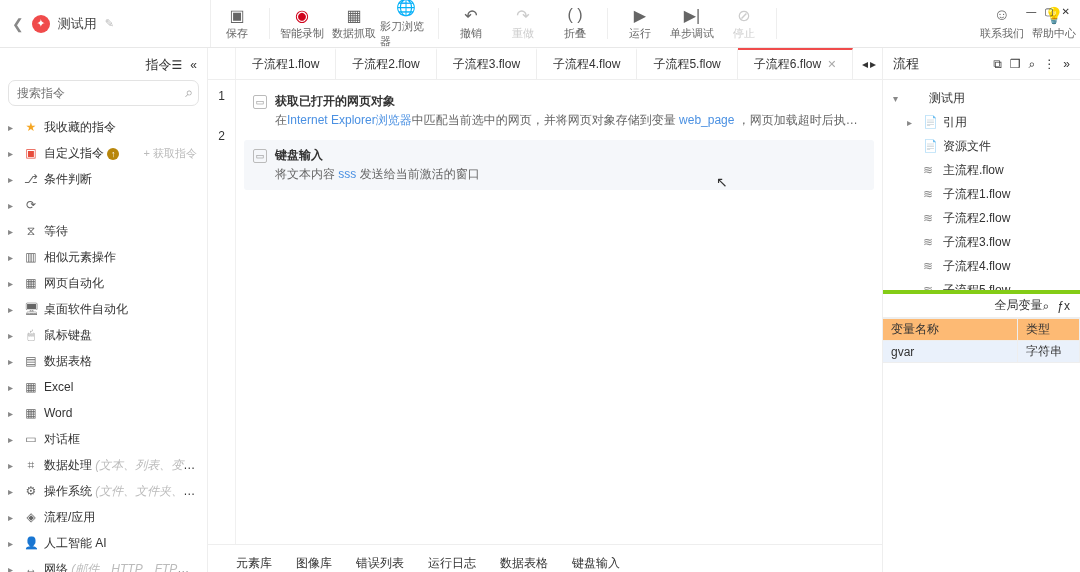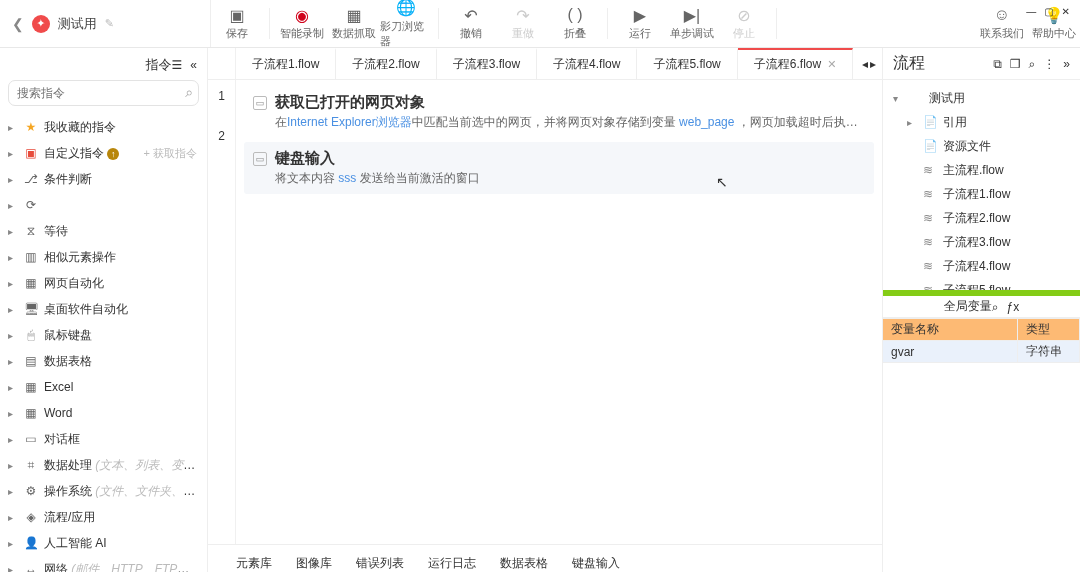--- a/index.html
+++ b/index.html
@@ -47,35 +47,35 @@
 .tab .x{color:#aaa;font-size:11px}
 .tab-nav{display:flex;align-items:center;gap:2px;padding:0 6px;color:#aaa}
 .editor-row{flex:1;display:flex;overflow:hidden}
 .gutter{width:28px;border-right:1px solid #f0f0f0;padding-top:6px;color:#bbb;text-align:center}
 .gutter div{height:40px;line-height:20px}
 .steps{flex:1;padding:6px 8px;overflow:auto}
 .step{border:1px solid transparent;border-radius:3px;padding:6px 8px;margin-bottom:4px}
 .step.active{background:#f5f7fa}
 .step-h{display:flex;align-items:center;gap:8px}
 .step-ico{width:14px;height:14px;border:1px solid #bbb;border-radius:2px;display:flex;align-items:center;justify-content:center;font-size:9px;color:#888}
-.step-title{font-size:15px;font-weight:600}
+.step-title{font-size:12px;font-weight:600}
 .step-desc{margin-left:22px;margin-top:2px;color:#666;white-space:nowrap;overflow:hidden;text-overflow:ellipsis}
 .lk{color:#4a90e2}
 .lk-red{color:#e74c3c}
 .btm-tabs{height:28px;border-top:1px solid #eee;display:flex;align-items:flex-end;gap:24px;padding:0 28px;color:#666}
 .btm-tabs span{cursor:pointer}
 .rightpane{width:198px;border-left:1px solid #eee;display:flex;flex-direction:column}
 .rp-hdr{height:32px;display:flex;align-items:center;justify-content:space-between;padding:0 10px;border-bottom:1px solid #eee}
-.rp-hdr-title{font-size:16px}
+.rp-hdr-title{font-size:13px}
 .rp-icos{display:flex;gap:8px;color:#999}
 .proc-tree{padding:6px 4px;flex:0 0 auto;max-height:210px;overflow:auto}
 .pt-item{display:flex;align-items:center;gap:6px;height:24px;padding:0 6px;cursor:pointer}
 .pt-caret{width:10px;color:#888;font-size:10px}
 .pt-ico{width:14px;color:#888}
-.gv-hdr{height:28px;border-top:6px solid #84cc16;border-bottom:1px solid #eee;display:flex;align-items:center;justify-content:center;padding:0 10px}
+.gv-hdr{height:28px;border-top:4px solid #84cc16;border-bottom:1px solid #eee;display:flex;align-items:center;justify-content:flex-end;padding:0 10px}
 .gv-icos{display:flex;gap:8px;color:#999}
 .gv-table{flex:1;display:flex;flex-direction:column;border-top:1px solid #eee}
 .gv-row{display:flex;height:22px}
 .gv-row.hdr{background:#fdba74;color:#888}
 .gv-row.sel{background:#eaf1fb}
 .gv-cell{padding:0 8px;display:flex;align-items:center;border-right:1px solid #eee;border-bottom:1px solid #eee}
 .gv-c1{flex:1}
 .gv-c2{width:62px}
 .cursor-ptr{position:absolute;left:716px;top:174px;font-size:14px;color:#333;pointer-events:none}
 </style>

